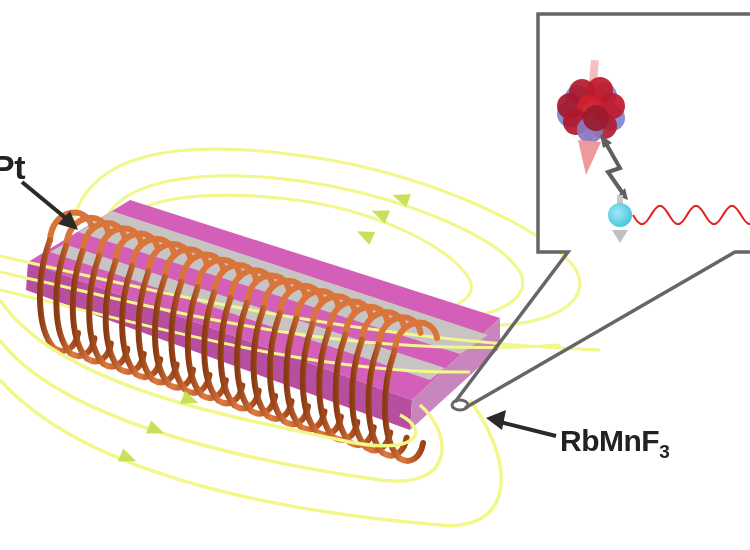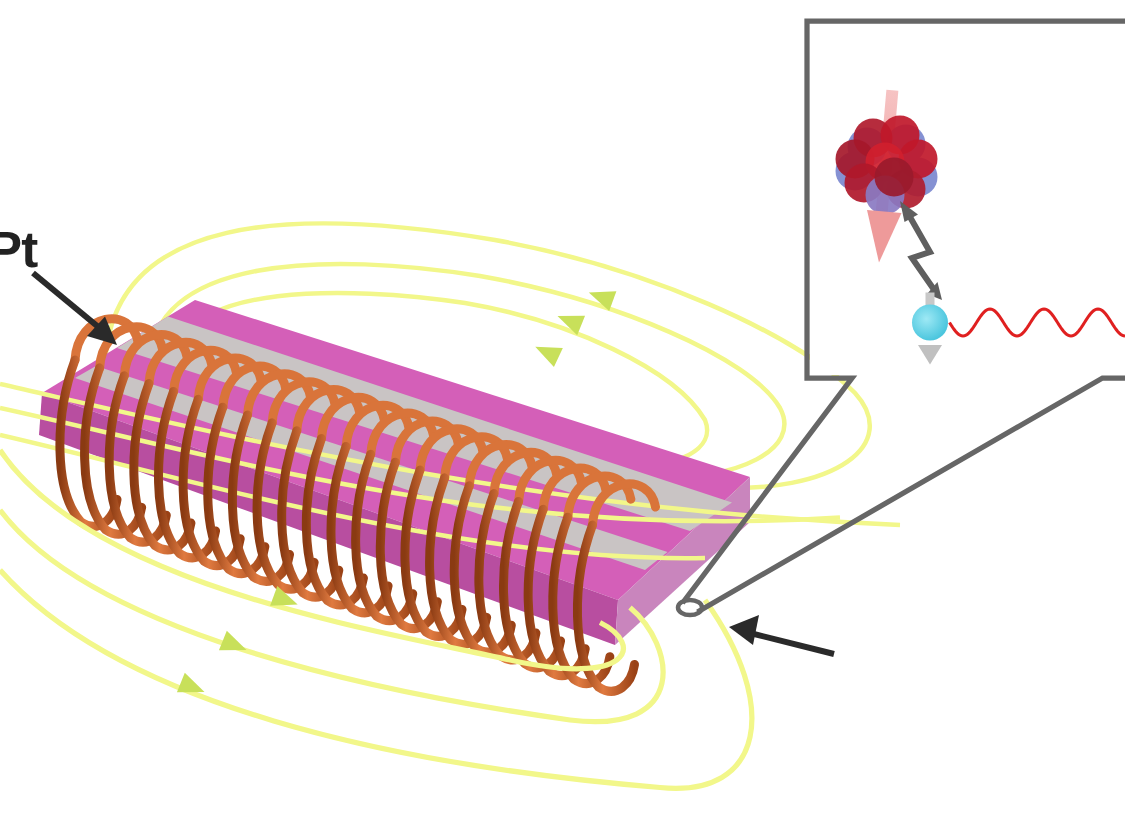--- a/index.html
+++ b/index.html
@@ -189,13 +189,14 @@
 
   <g>
     <line x1="22" y1="182" x2="68" y2="220" stroke="#2a2a2a" stroke-width="4"></line>
     <polygon points="78,230 58,224 70,211" fill="#2a2a2a"></polygon>
     <line x1="556" y1="436" x2="500" y2="422" stroke="#2a2a2a" stroke-width="4"></line>
     <polygon points="486,418 506,410 502,430" fill="#2a2a2a"></polygon>
   </g>
 </svg>
 
 <div class="label" id="lbl-pt">Pt</div>
+<div class="label" id="lbl-rb"><span>RbMnF</span><sub>3</sub></div>
 </div>
 
 </body></html>

